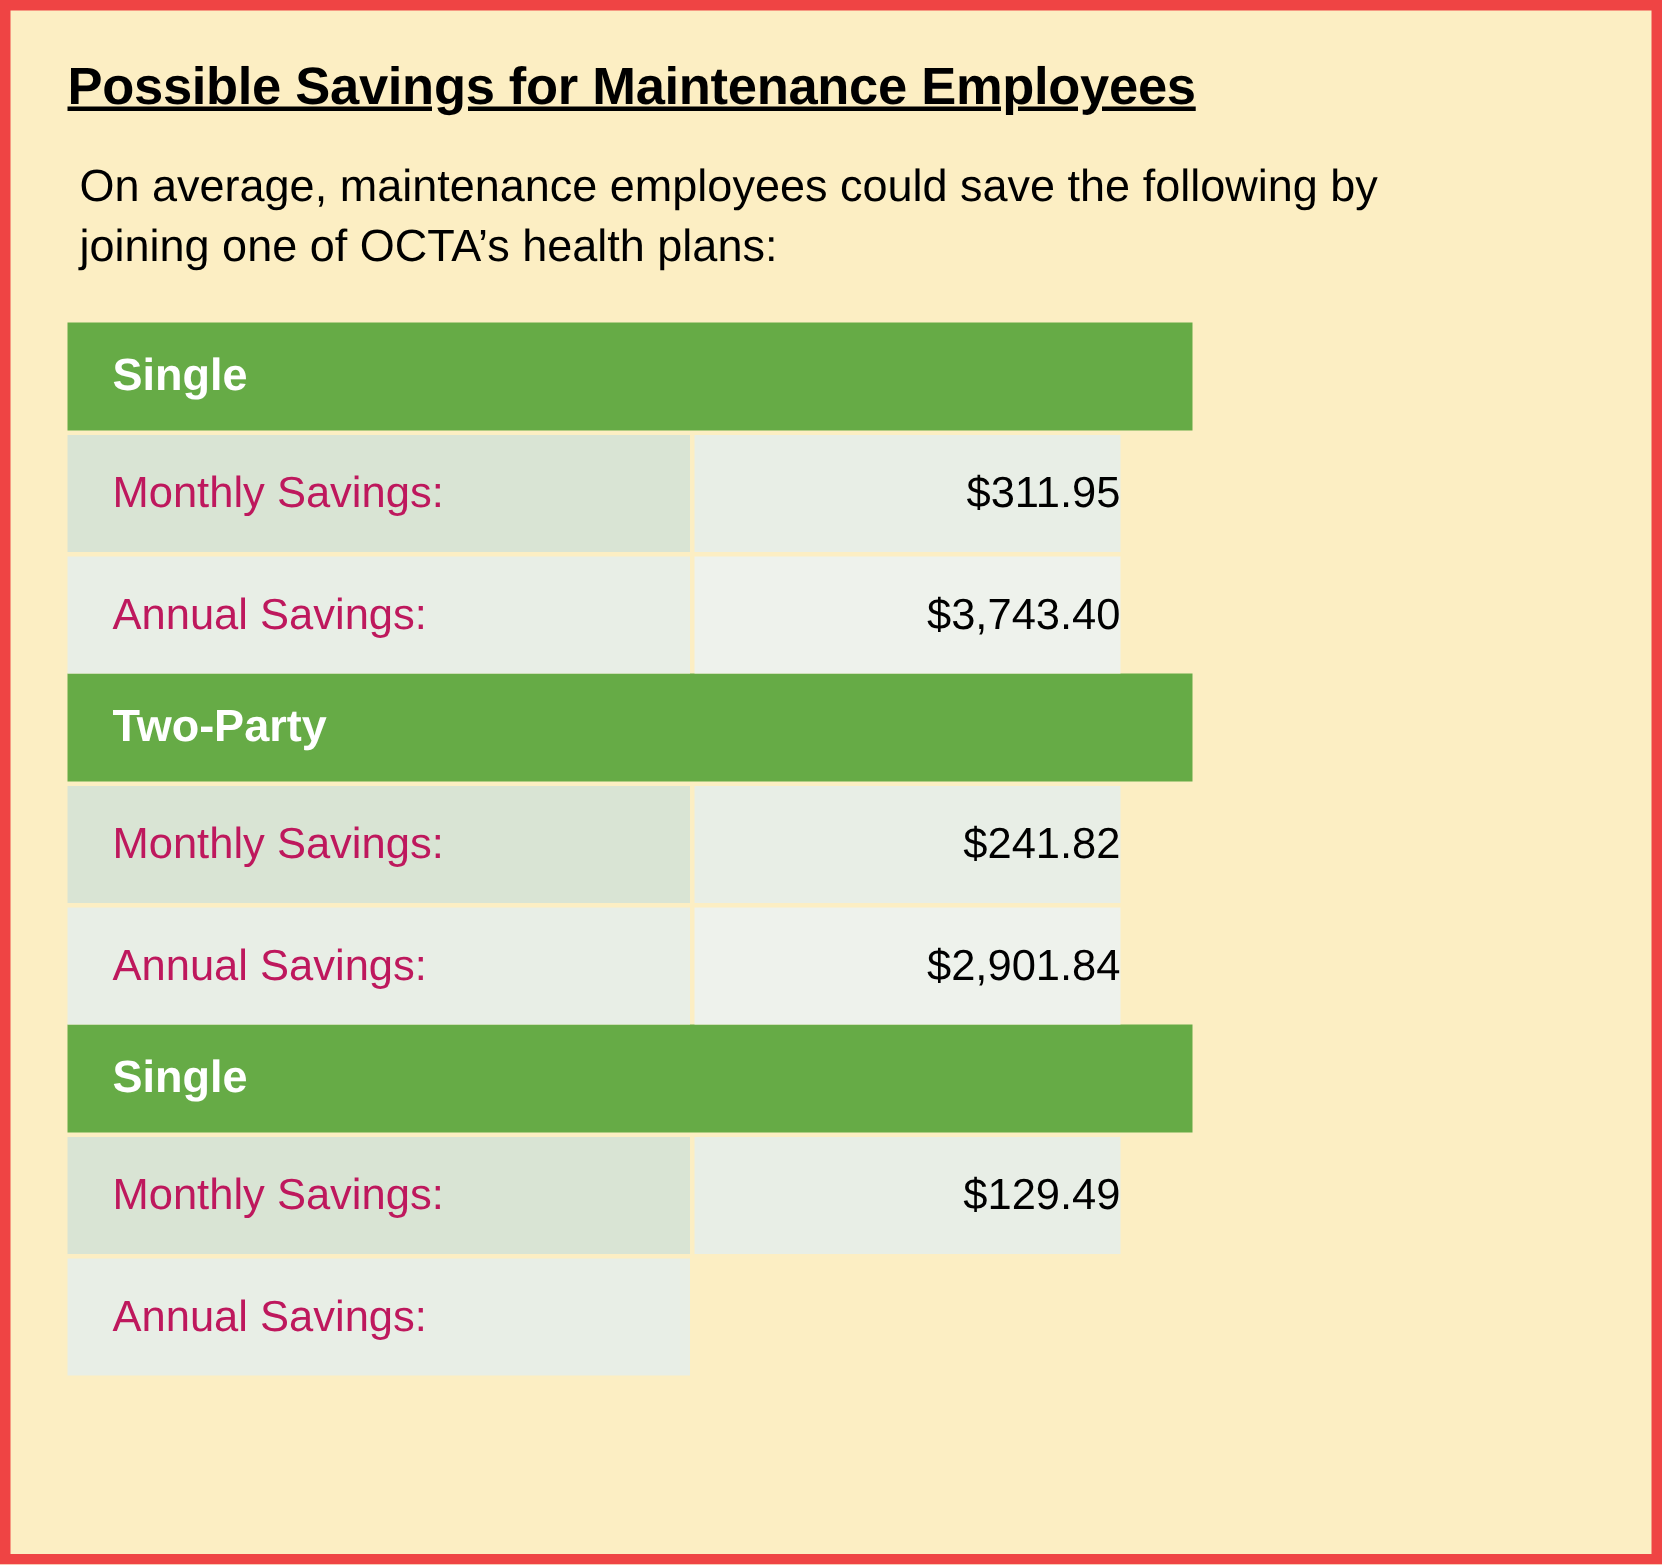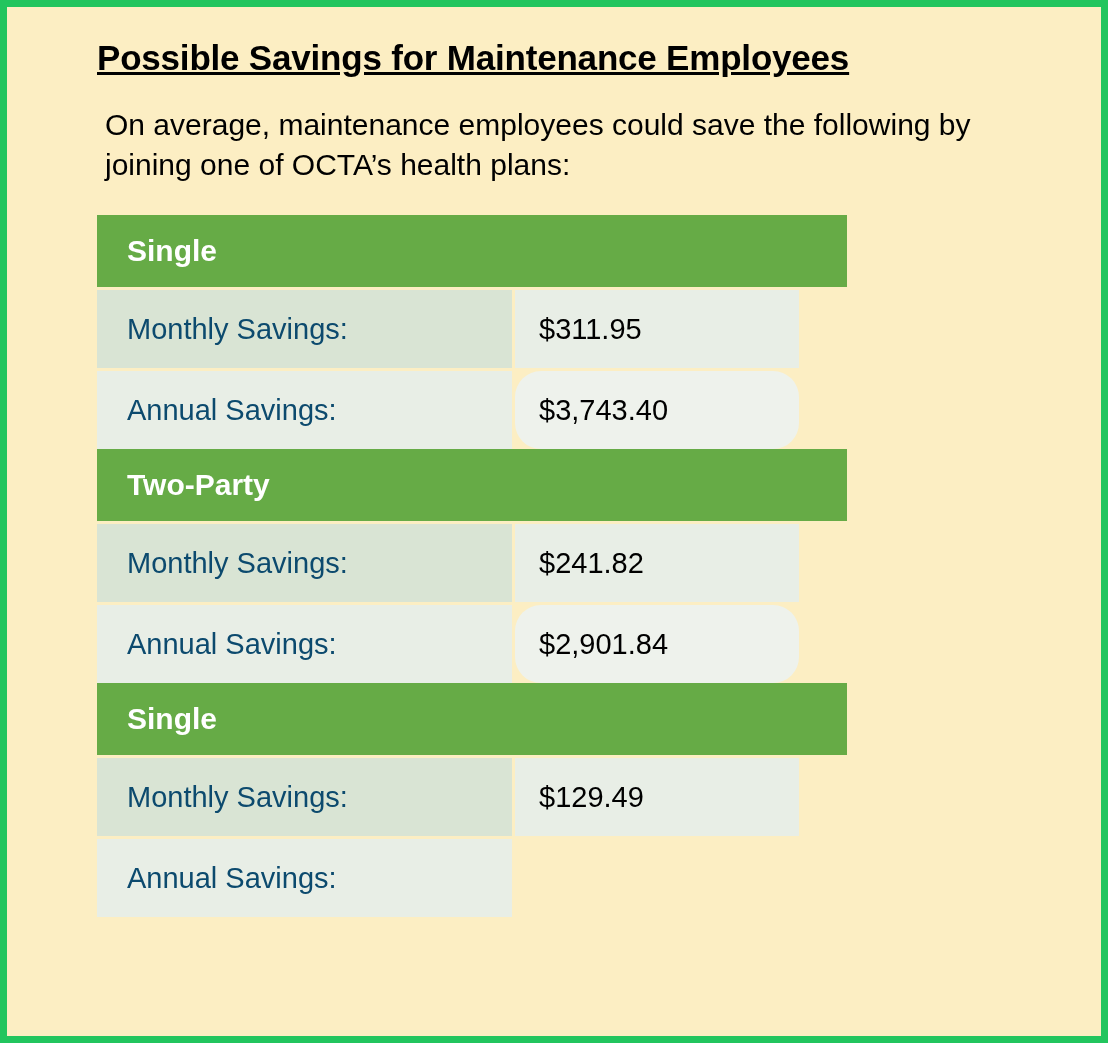--- a/index.html
+++ b/index.html
@@ -11,22 +11,22 @@
     height: 1043px;
     background: #ffffff;
     font-family: "Liberation Sans", sans-serif;
     overflow: hidden;
   }
   .poster {
     box-sizing: border-box;
     width: 1108px;
     height: 1043px;
     background: #fceec3;
-    border: 7px solid #22c55e;
-    padding: 22px 60px 0 90px;
+    border: 7px solid #ef4444;
+    padding: 22px 60px 0 38px;
   }
   .title {
     font-size: 35px;
     font-weight: bold;
     color: #000000;
     text-decoration: underline;
     letter-spacing: -0.2px;
     margin: 8px 0 0 0;
     line-height: 1.2;
   }
@@ -57,37 +57,38 @@
     display: flex;
     width: 100%;
     margin-top: 3px;
   }
   .cell-label {
     background: #d9e4d4;
     width: 415px;
     box-sizing: border-box;
     padding: 14px 0 14px 30px;
     font-size: 29px;
-    color: #0c4a6e;
+    color: #be185d;
     height: 78px;
     line-height: 50px;
   }
   .cell-value {
     background: #e8eee6;
     width: 284px;
     box-sizing: border-box;
     margin-left: 3px;
     padding: 14px 0 14px 24px;
     font-size: 29px;
     color: #000000;
     height: 78px;
     line-height: 50px;
+    text-align: right;
   }
   .row-alt .cell-label { background: #e8eee6; }
-  .row-alt .cell-value { background: #eef2ec; border-radius: 26px; }
+  .row-alt .cell-value { background: #eef2ec; }
 </style>
 </head>
 <body>
 
 <div class="poster">
 
   <h1 class="title">Possible Savings for Maintenance Employees</h1>
 
   <p class="subtitle">On average, maintenance employees could save the following by joining one of OCTA’s health plans:</p>
 

